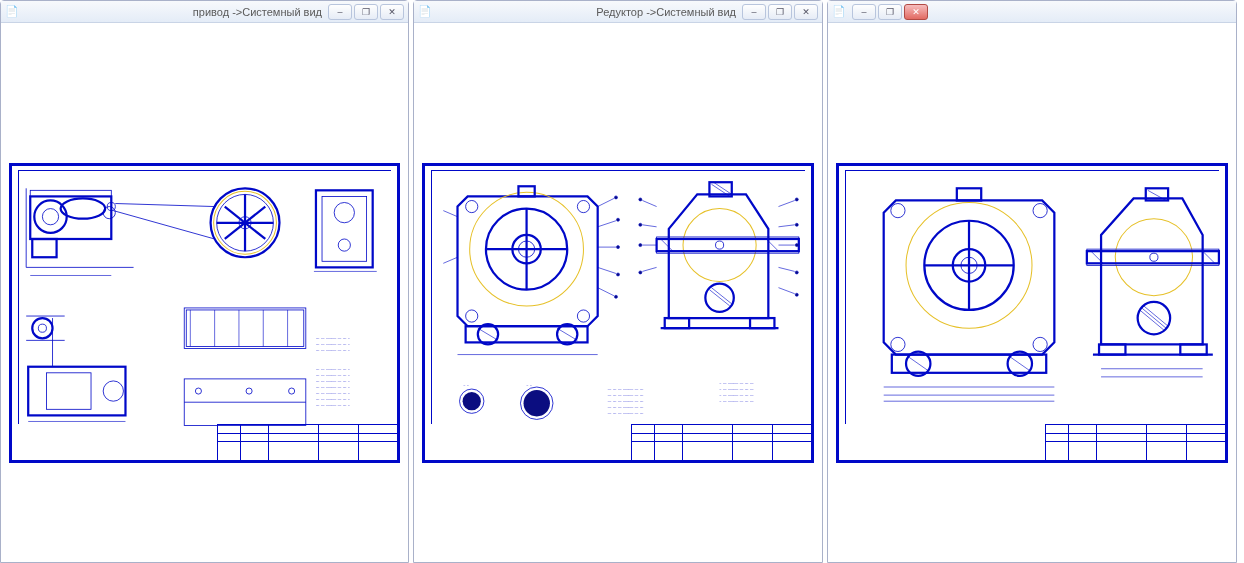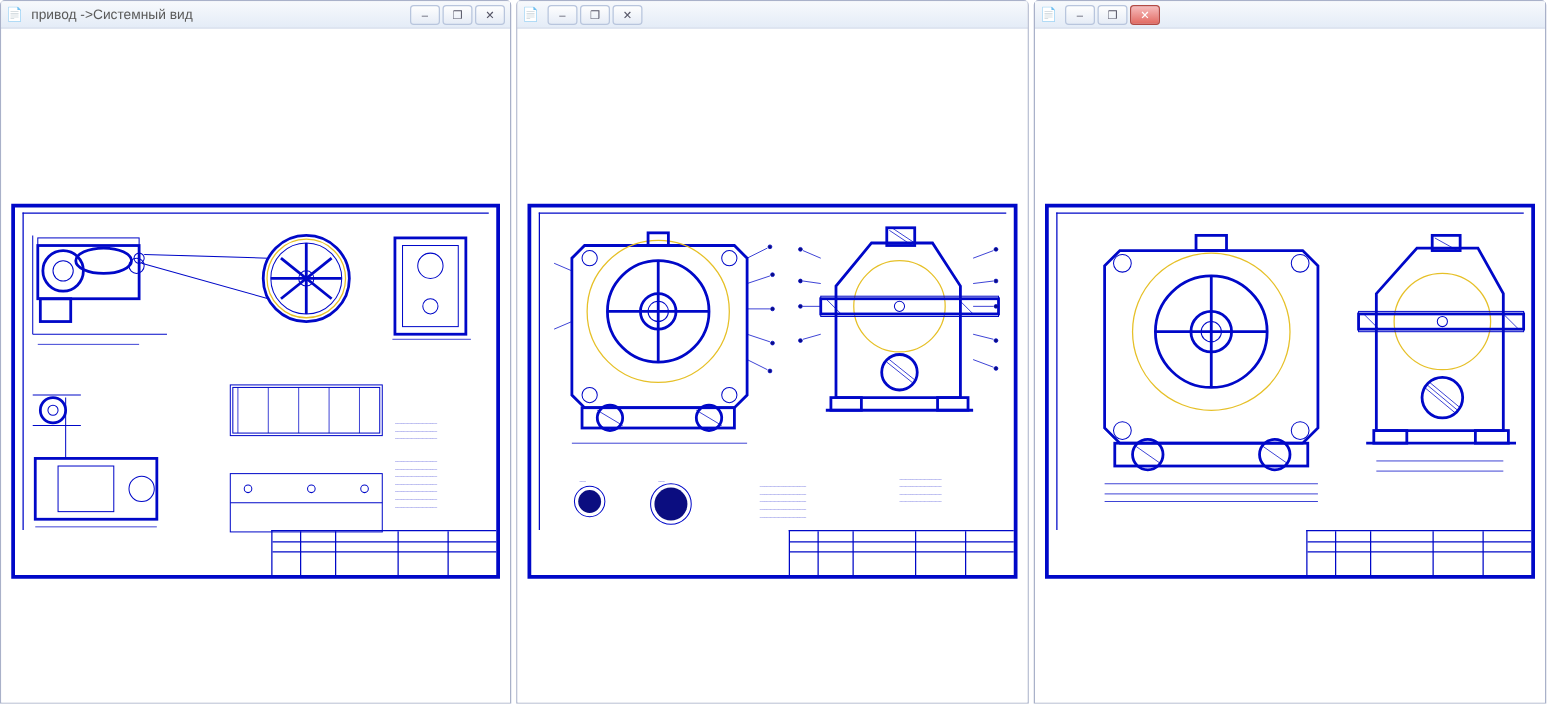--- a/index.html
+++ b/index.html
@@ -33,21 +33,21 @@
     display: flex;
     align-items: center;
     padding: 0 4px;
     gap: 6px;
     color: #5a5a5a;
   }
   .titlebar .doc-icon {
     width: 14px; height: 14px;
     display: inline-flex; align-items: center; justify-content: center;
   }
-  .titlebar .title-text { flex: 1; white-space: nowrap; overflow: hidden; text-overflow: ellipsis; }
+  .titlebar .title-text { flex: 1; white-space: nowrap; overflow: hidden; text-overflow: ellipsis; text-align: right; }
   .winbtns { display: flex; gap: 2px; }
   .winbtn {
     width: 24px; height: 16px;
     border: 1px solid #b8c5dd;
     border-radius: 3px;
     background: linear-gradient(#fefefe, #e6ecf6);
     display: flex; align-items: center; justify-content: center;
     font-size: 9px; color: #556;
     cursor: default;
   }
@@ -205,20 +205,21 @@
           </svg>
         </div>
       </div>
     </div>
   </div>
 </div>
 
 <div class="mdi-window w1">
   <div class="titlebar">
     <span class="doc-icon">📄</span>
+    <span class="title-text">Редуктор -&gt;Системный вид</span>
     <div class="winbtns">
       <div class="winbtn">–</div>
       <div class="winbtn">❐</div>
       <div class="winbtn">✕</div>
     </div>
   </div>
   <div class="client">
     <div class="sheet-wrap">
       <div class="sheet">
         <div class="inner-frame"></div>

